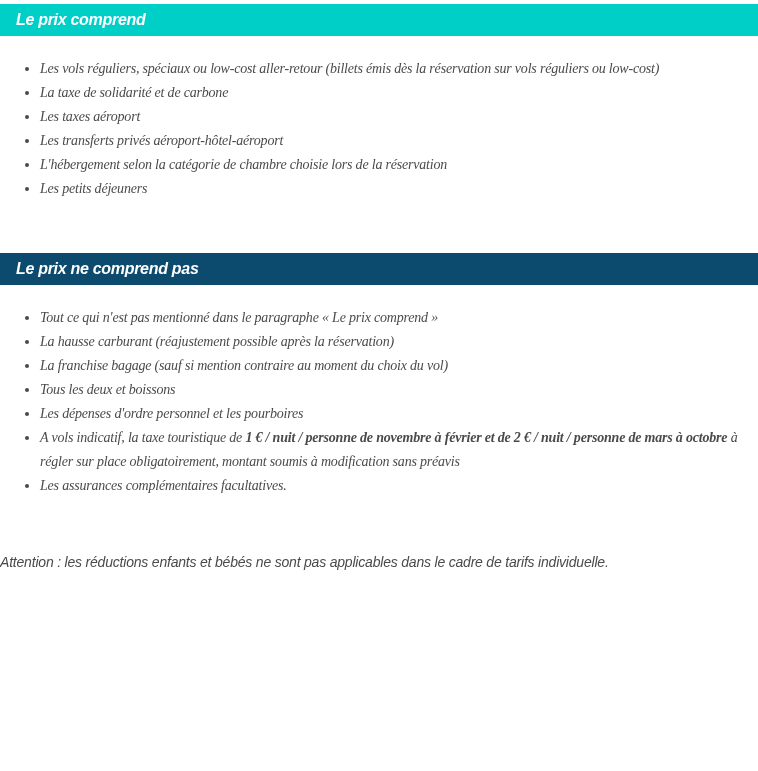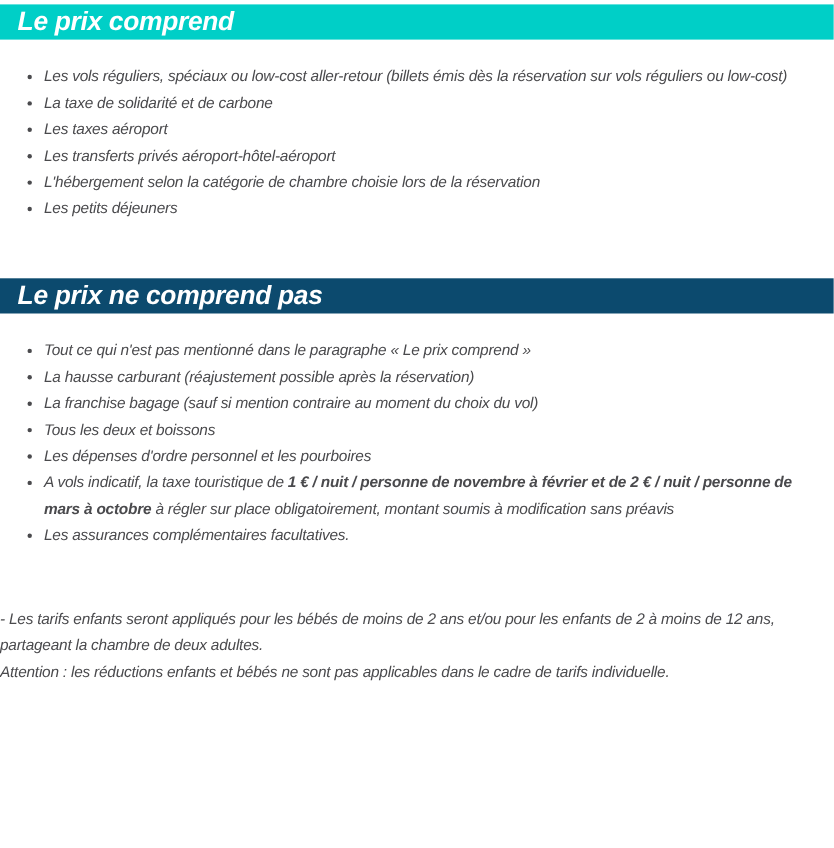--- a/index.html
+++ b/index.html
@@ -30,32 +30,33 @@
     display: flex;
     align-items: center;
     padding-left: 16px;
     box-sizing: border-box;
     width: 758px;
   }
   .section-title {
     color: #ffffff;
     font-weight: bold;
     font-style: italic;
-    font-size: 24px;
+    font-size: 16px;
     letter-spacing: -0.3px;
   }
   ul.bullet-list {
     margin: 21px 0 0 0;
     padding: 0 2px 0 40px;
     list-style: disc;
   }
   ul.bullet-list li {
     font-size: 14px;
     line-height: 24px;
     letter-spacing: -0.2px;
+    font-family: Liberation Serif, serif;
   }
   .bold {
     font-weight: bold;
   }
   .notes {
     margin-top: 21px;
   }
   .para {
     font-size: 14px;
     line-height: 24px;
@@ -91,18 +92,17 @@
         <li><span>La franchise bagage (sauf si mention contraire au moment du choix du vol)</span></li>
         <li><span>Tous les deux et boissons</span></li>
         <li><span>Les dépenses d'ordre personnel et les pourboires</span></li>
         <li><span>A vols indicatif, la taxe touristique de </span><span class="bold">1 € / nuit / personne de novembre à février et de 2 € / nuit / personne de mars à octobre</span><span> à régler sur place obligatoirement, montant soumis à modification sans préavis</span></li>
         <li><span>Les assurances complémentaires facultatives.</span></li>
       </ul>
   </div>
 
   <div class="section">
     <div class="notes">
-        <div class="para">- Les tarifs enfants seront appliqués pour les bébés de moins de 2 ans et/ou pour les enfants de 2 à moins de 12 ans, partageant la chambre de deux adultes.</div>
         <div class="para">Attention : les réductions enfants et bébés ne sont pas applicables dans le cadre de tarifs individuelle.</div>
       </div>
   </div>
 
 </div>
 
 </body></html>

